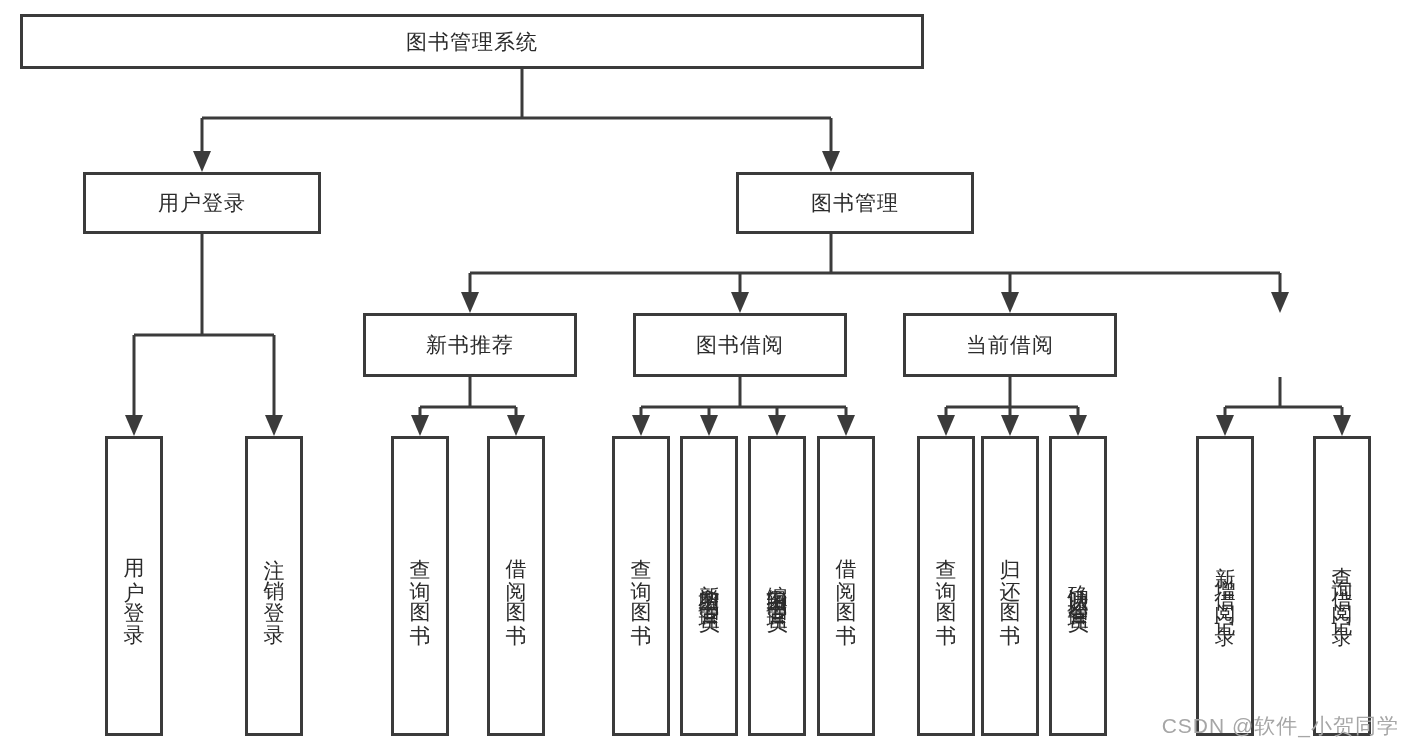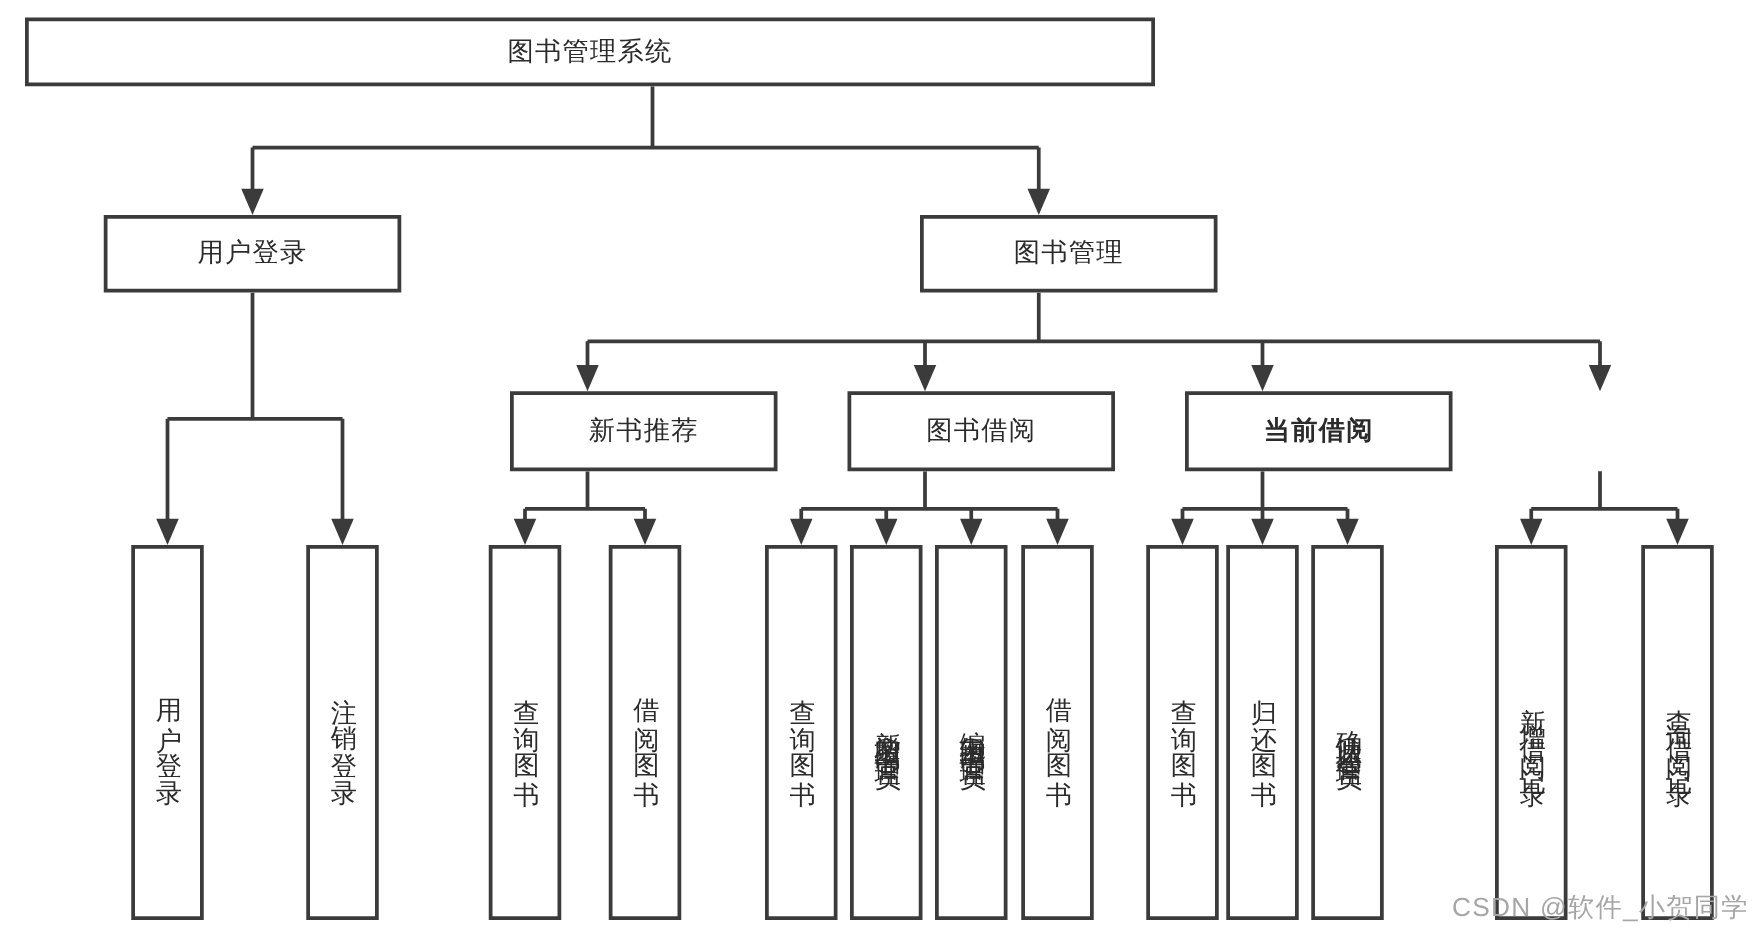--- a/index.html
+++ b/index.html
@@ -25,21 +25,21 @@
     background:#fff;
     border:3px solid var(--line);
     box-sizing:border-box;
     text-align:center;
     white-space:nowrap;
     font-size:21px;
     letter-spacing:1px;
   }
   .node.root{left:20px;top:14px;width:904px;height:55px;line-height:49px;}
   .node.lvl2{width:238px;height:62px;line-height:56px;}
-  .node.lvl3{width:214px;height:64px;line-height:58px;margin-left:45px;}
+  .node.lvl3{width:214px;height:64px;line-height:58px;}
   .leaf{
     position:absolute;
     top:436px;width:58px;height:300px;
     background:#fff;
     border:3px solid var(--line);
     box-sizing:border-box;
     writing-mode:vertical-rl;
     text-orientation:mixed;
     text-align:center;
     line-height:52px;
@@ -118,21 +118,21 @@
       <polygon points="1333,415 1351,415 1342,436"></polygon>
     </svg>
 
   <div class="node root">图书管理系统</div>
 
   <div class="node lvl2" style="left:83px;top:172px;">用户登录</div>
   <div class="node lvl2" style="left:736px;top:172px;">图书管理</div>
 
   <div class="node lvl3" style="left:363px;top:313px;">新书推荐</div>
   <div class="node lvl3" style="left:633px;top:313px;">图书借阅</div>
-  <div class="node lvl3" style="left:903px;top:313px;font-weight:bold;">当前借阅</div>
+  <div class="node lvl3" style="left:903px;top:313px;">当前借阅</div>
 
   <div class="leaf ls-wide" style="left:105px;">用户登录</div>
   <div class="leaf ls-wide" style="left:245px;">注销登录</div>
 
   <div class="leaf ls-wide" style="left:391px;">查询图书</div>
   <div class="leaf ls-wide" style="left:487px;">借阅图书</div>
 
   <div class="leaf ls-wide" style="left:612px;">查询图书</div>
   <div class="leaf ls-tight" style="left:680px;">新增图书（管理员）</div>
   <div class="leaf ls-tight" style="left:748px;">编辑图书（管理员）</div>

